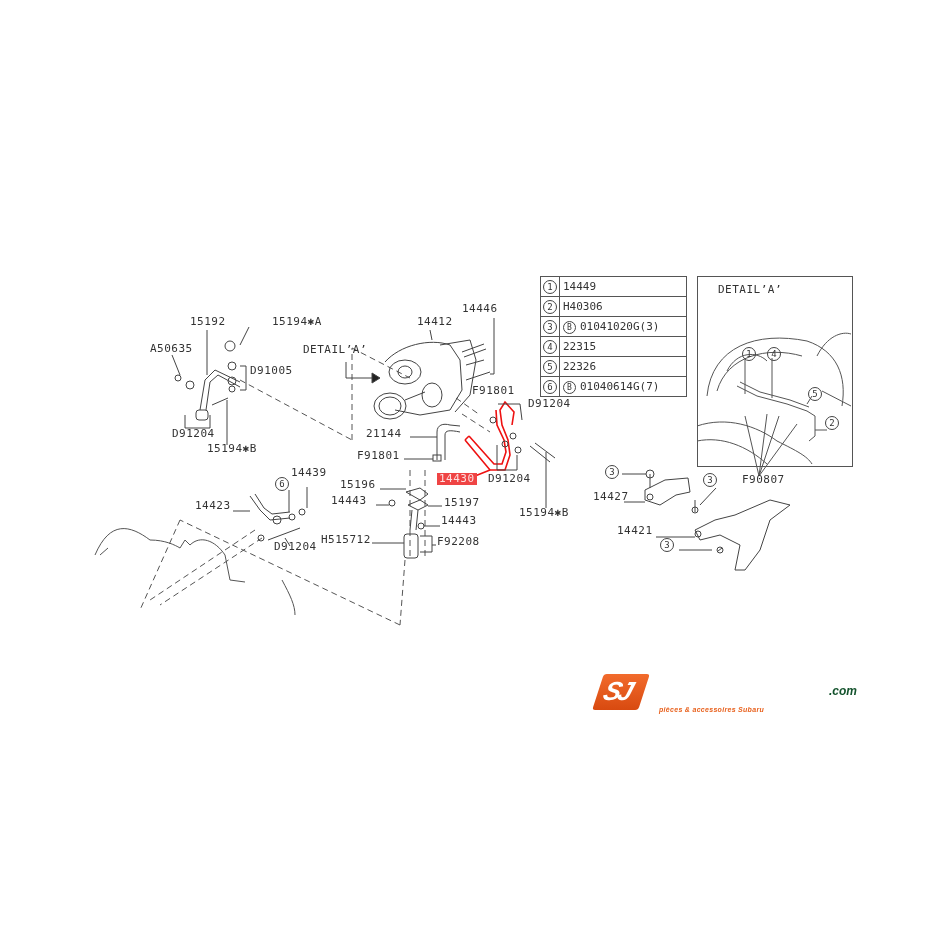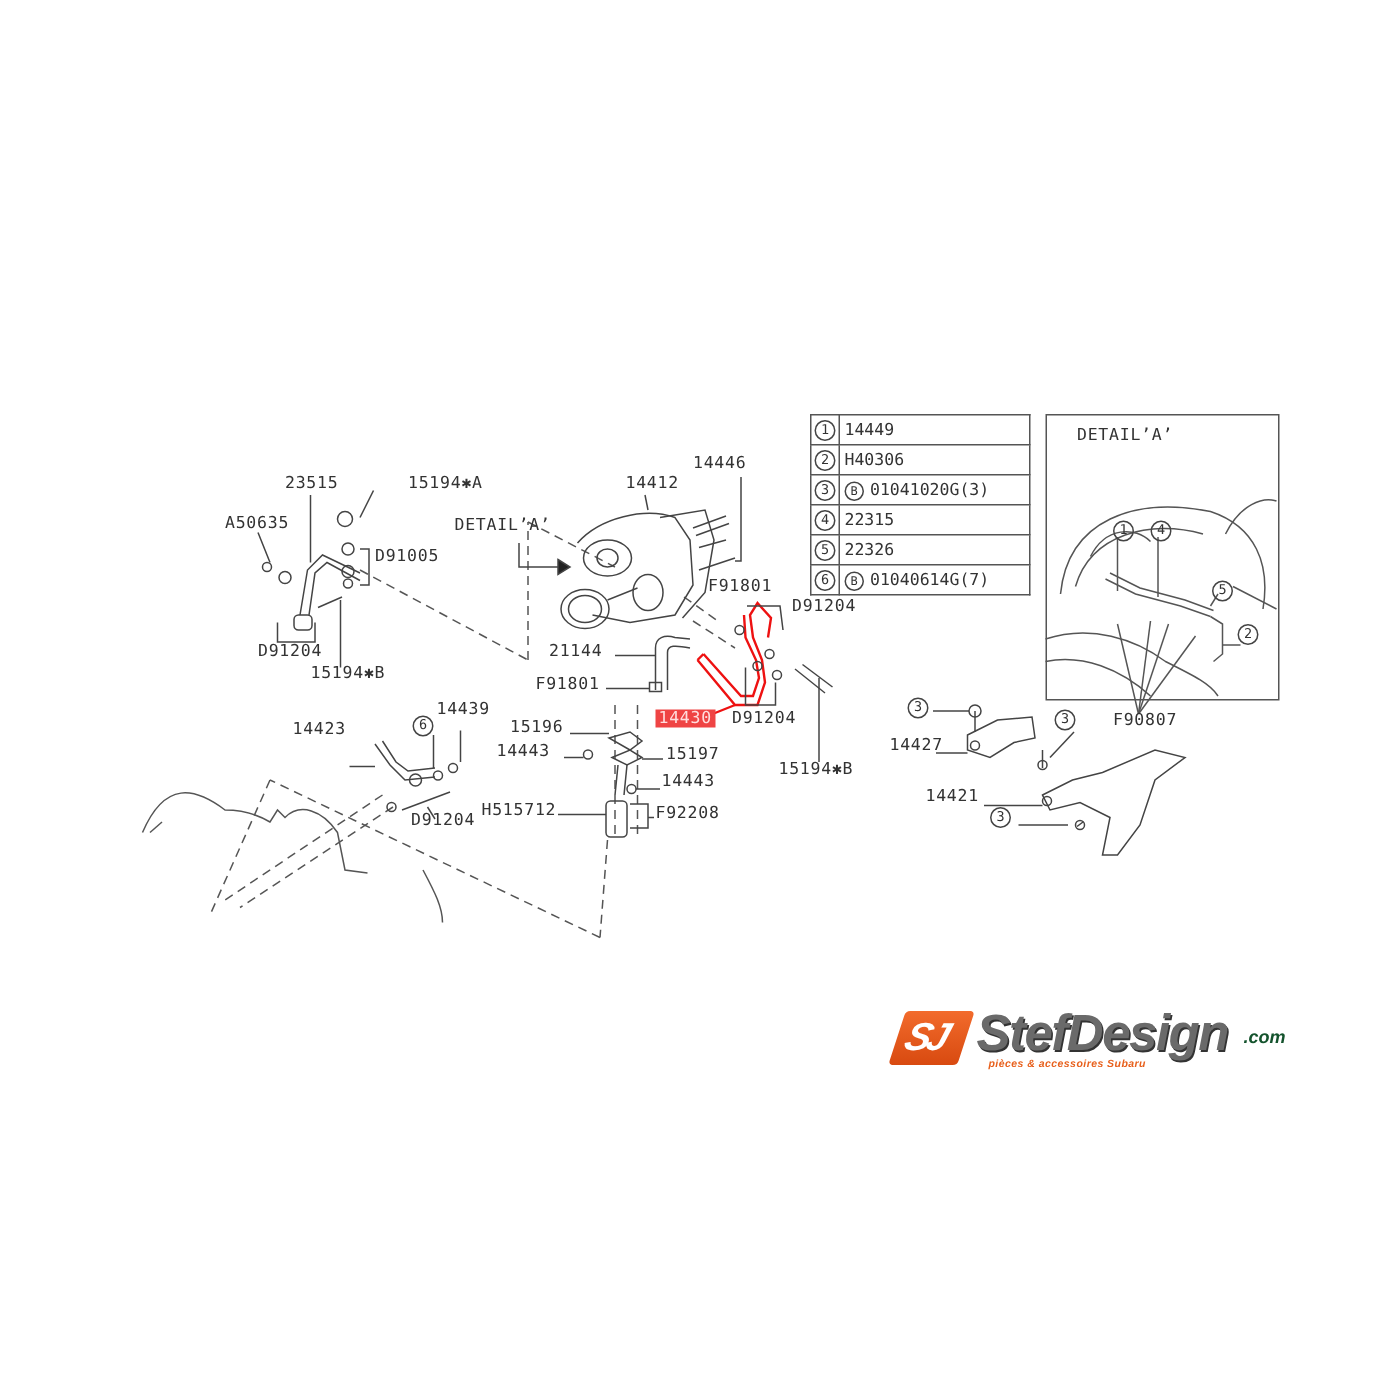--- a/index.html
+++ b/index.html
@@ -187,21 +187,21 @@
       <path d="M75 82 L75 122"></path>
     <path d="M110 128 L115 120"></path>
     <path d="M62 200 L48 140"></path>
       <path d="M62 200 L70 138"></path>
       <path d="M62 200 L82 140"></path>
       <path d="M62 200 L100 148"></path>
   </g>
 </svg>
 
 <div id="labels">
-    <span class="lbl" style="left: 190px; top: 316px;">23515</span>
+    <span class="lbl" style="left: 190px; top: 316px;">15192</span>
     <span class="lbl" style="left: 272px; top: 316px;">15194✱A</span>
     <span class="lbl" style="left: 150px; top: 343px; text-align: center;">A50635</span>
     <span class="lbl" style="left: 250px; top: 365px;">D91005</span>
     <span class="lbl" style="left: 172px; top: 428px;">D91204</span>
     <span class="lbl" style="left: 207px; top: 443px;">15194✱B</span>
     <span class="lbl" style="left: 303px; top: 344px;">DETAIL’A’</span>
     <span class="lbl" style="left: 417px; top: 316px;">14412</span>
     <span class="lbl" style="left: 462px; top: 303px;">14446</span>
     <span class="lbl" style="left: 472px; top: 385px;">F91801</span>
     <span class="lbl" style="left: 528px; top: 398px;">D91204</span>
@@ -210,21 +210,21 @@
     <span class="lbl hl" style="left: 437px; top: 473px;">14430</span>
     <span class="lbl" style="left: 488px; top: 473px;">D91204</span>
     <span class="lbl" style="left: 519px; top: 507px;">15194✱B</span>
     <span class="lbl" style="left: 340px; top: 479px;">15196</span>
     <span class="lbl" style="left: 331px; top: 495px;">14443</span>
     <span class="lbl" style="left: 444px; top: 497px;">15197</span>
     <span class="lbl" style="left: 441px; top: 515px;">14443</span>
     <span class="lbl" style="left: 321px; top: 534px;">H515712</span>
     <span class="lbl" style="left: 437px; top: 536px;">F92208</span>
     <span class="lbl" style="left: 291px; top: 467px;">14439</span>
-    <span class="lbl" style="left: 195px; top: 480px;">14423</span>
+    <span class="lbl" style="left: 195px; top: 500px;">14423</span>
     <span class="lbl" style="left: 274px; top: 541px;">D91204</span>
     <span class="lbl" style="left: 583px; top: 491px; margin-left: 10px;">14427</span>
     <span class="lbl" style="left: 617px; top: 525px;">14421</span>
     <span class="lbl" style="left: 742px; top: 474px;">F90807</span>
     <span class="circ callout" style="left: 275px; top: 477px;">6</span>
     <span class="circ callout" style="left: 605px; top: 465px;">3</span>
     <span class="circ callout" style="left: 703px; top: 473px;">3</span>
     <span class="circ callout" style="left: 660px; top: 538px;">3</span>
   </div>
 
@@ -262,16 +262,15 @@
   <span class="circ callout" style="left:44px;top:70px;">1</span>
   <span class="circ callout" style="left:69px;top:70px;">4</span>
   <span class="circ callout" style="left:110px;top:110px;">5</span>
   <span class="circ callout" style="left:127px;top:139px;">2</span>
 </div>
 
 <div id="logo">
   <div class="mark">
       <span>SJ</span>
     </div>
-  <div class="word">StefDesign</div>
   <div class="com">.com</div>
   <div class="tag">pièces &amp; accessoires Subaru</div>
 </div>
 
 </body></html>

